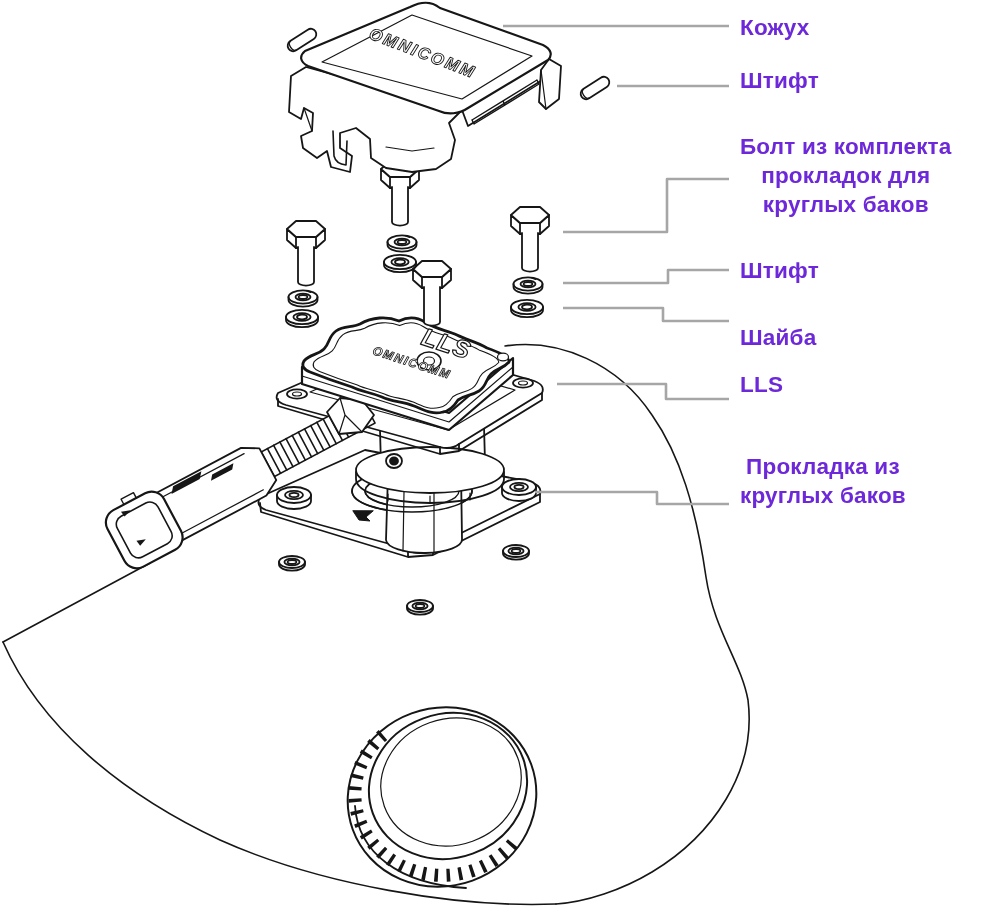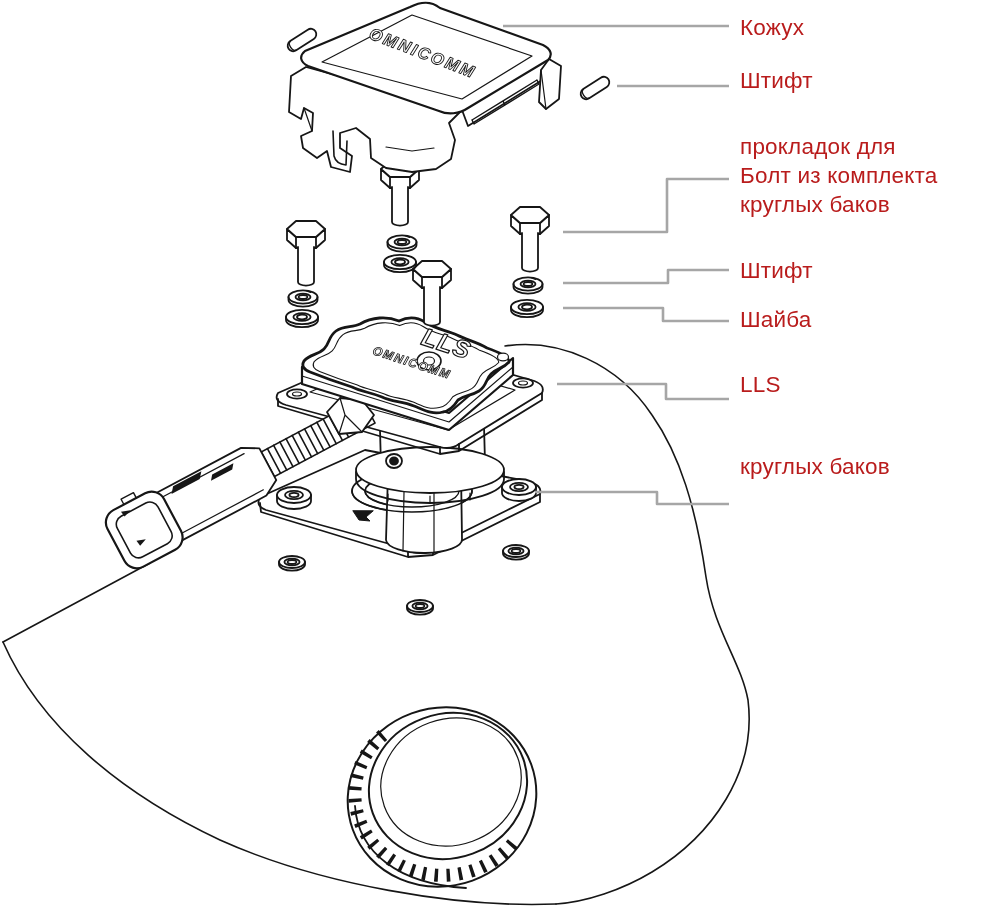--- a/index.html
+++ b/index.html
@@ -1,20 +1,20 @@
 <!DOCTYPE html>
 <html><head>
 <meta charset="utf-8">
 <style>
   html,body{margin:0;padding:0;background:#fff;}
   .stage{position:relative;width:1000px;height:918px;background:#fff;overflow:hidden;
          font-family:"Liberation Sans", sans-serif;}
   .stage svg{position:absolute;left:0;top:0;}
-  .label{position:absolute;left:740px;font-size:22.5px;line-height:29px;color:#b91c1c;
-         letter-spacing:.2px;white-space:nowrap;font-weight:400;}
+  .label{position:absolute;left:740px;font-size:22.5px;line-height:29px;color:#6d28d9;
+         letter-spacing:.2px;white-space:nowrap;font-weight:700;text-align:center;}
   .svgtext{font-family:"Liberation Sans", sans-serif;font-weight:bold;font-style:italic;}
 </style>
 </head>
 <body>
 
 <div class="stage">
 
 <svg width="1000" height="918" viewBox="0 0 1000 918">
   <defs>
     <g id="bolt">
@@ -211,30 +211,31 @@
   </g>
 </svg>
 
 <div class="label" style="top:13px">
   <div>Кожух</div>
 </div>
 <div class="label" style="top:66px">
   <div>Штифт</div>
 </div>
 <div class="label" style="top:132px">
+  <div>Болт из комплекта</div>
   <div>прокладок для</div>
-  <div>Болт из комплекта</div>
   <div>круглых баков</div>
 </div>
 <div class="label" style="top:256px">
   <div>Штифт</div>
 </div>
-<div class="label" style="top:305px">
+<div class="label" style="top:323px">
   <div>Шайба</div>
 </div>
 <div class="label" style="top:370px">
   <div>LLS</div>
 </div>
 <div class="label" style="top:452px">
+  <div>Прокладка из</div>
   <div>круглых баков</div>
 </div>
 
 </div>
 
 </body></html>

